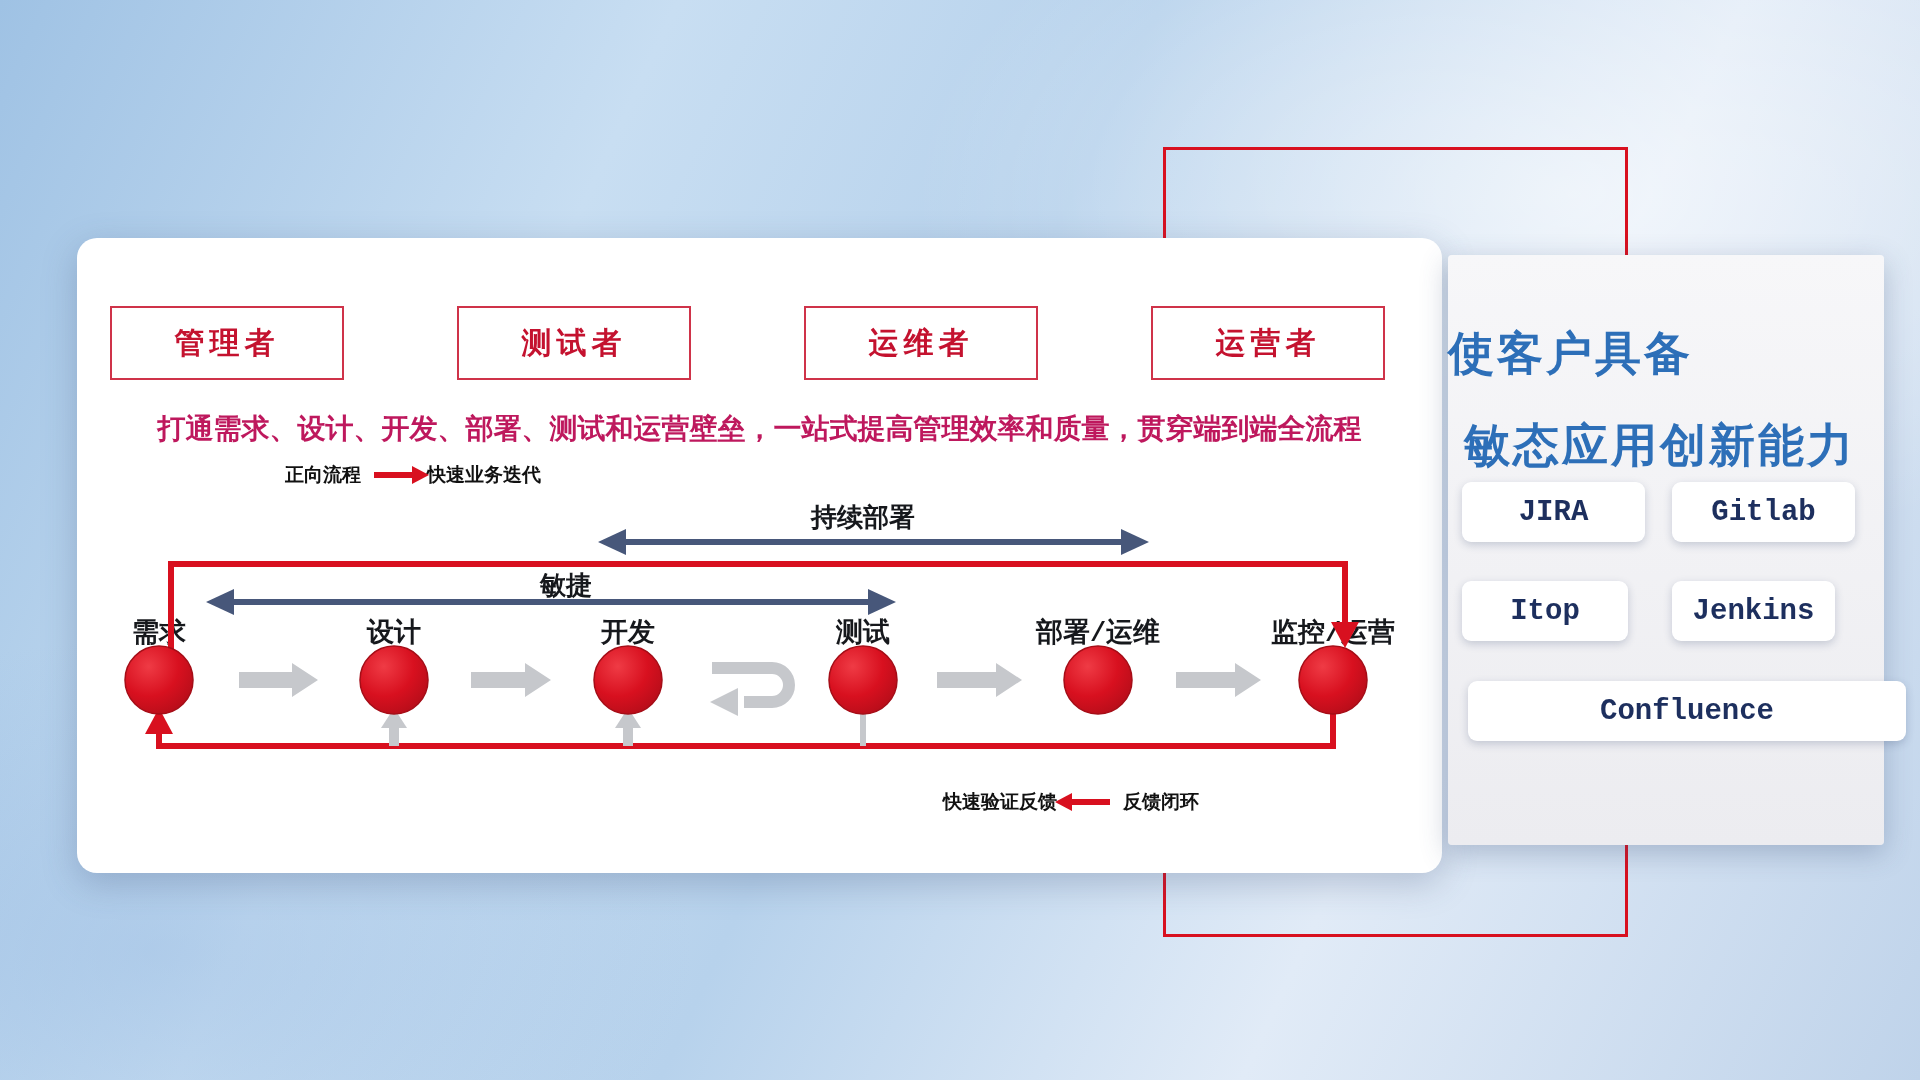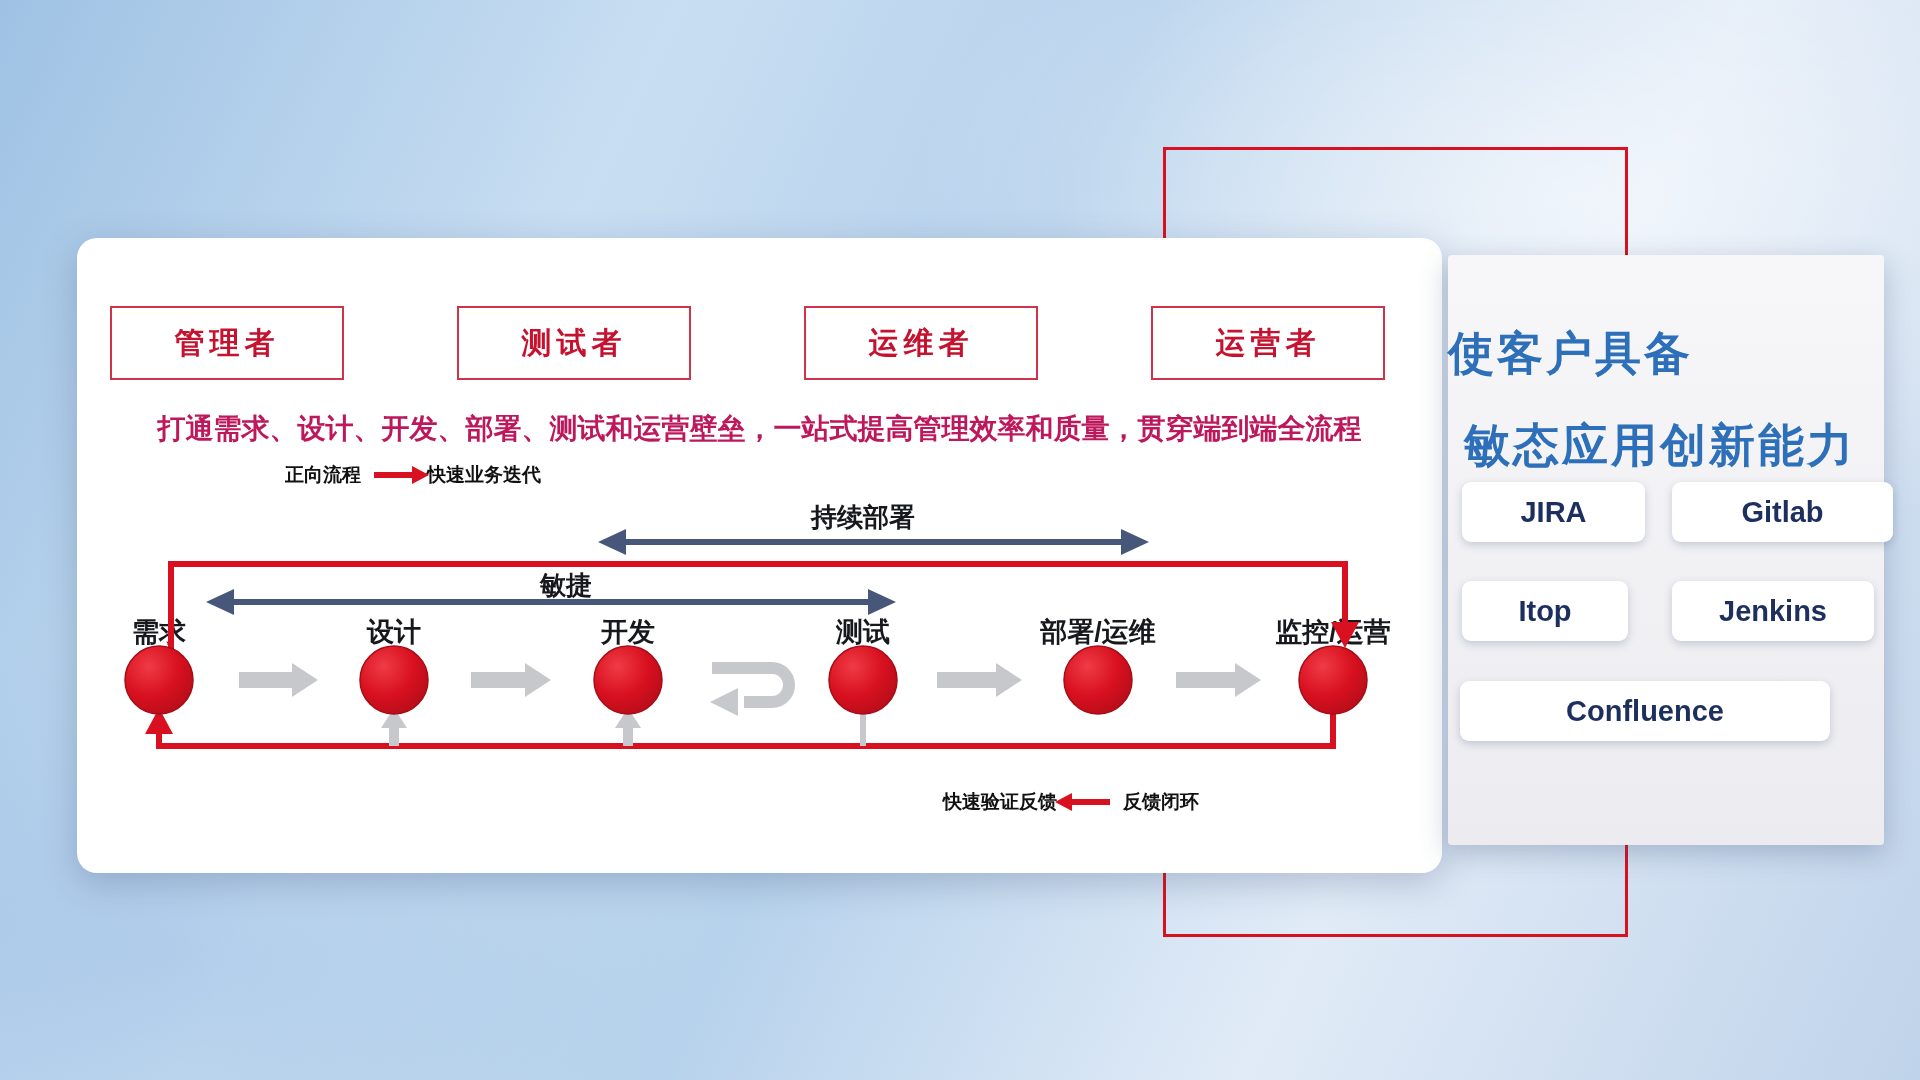--- a/index.html
+++ b/index.html
@@ -1,21 +1,21 @@
 <!DOCTYPE html>
 <html><head>
 <meta charset="utf-8">
 <style>
   html, body { margin: 0; padding: 0; }
   .stage {
     position: relative;
     width: 1920px;
     height: 1080px;
     overflow: hidden;
-    font-family: Liberation Sans, sans-serif;
+    font-family: Liberation Mono, monospace;
     background:
       radial-gradient(1100px 620px at 82% 18%, rgba(255,255,255,0.55), rgba(255,255,255,0) 60%),
       radial-gradient(900px 520px at 8% 88%, rgba(150,185,225,0.45), rgba(150,185,225,0) 60%),
       linear-gradient(115deg, #9fc2e4 0%, #c8def2 28%, #b7d2ec 48%, #e1ebf7 72%, #bfd3ea 100%);
   }
 
   
   .red-frame {
     position: absolute;
     left: 1163px; top: 147px;
@@ -134,24 +134,24 @@
   .tool-chip {
     position: absolute;
     height: 60px;
     background: #ffffff;
     border-radius: 9px;
     box-shadow: 0 3px 9px rgba(40, 60, 100, 0.22);
     display: flex; align-items: center; justify-content: center;
     font-size: 29px; font-weight: bold; color: #1d2f5e;
   }
   .chip-jira       { left: 14px;  top: 227px; width: 183px; }
-  .chip-gitlab     { left: 224px; top: 227px; width: 221px; }
+  .chip-gitlab     { left: 224px; top: 227px; width: 183px; }
   .chip-itop       { left: 14px;  top: 326px; width: 166px; }
-  .chip-jenkins    { left: 224px; top: 326px; width: 202px; text-align: center; }
-  .chip-confluence { left: 12px;  top: 426px; width: 370px; text-align: center; }
+  .chip-jenkins    { left: 224px; top: 326px; width: 163px; text-align: center; }
+  .chip-confluence { left: 20px;  top: 426px; width: 438px; text-align: center; }
 </style>
 </head>
 <body>
 
 <div class="stage">
 
   <div class="red-frame"></div>
 
   <div class="main-panel">
 

